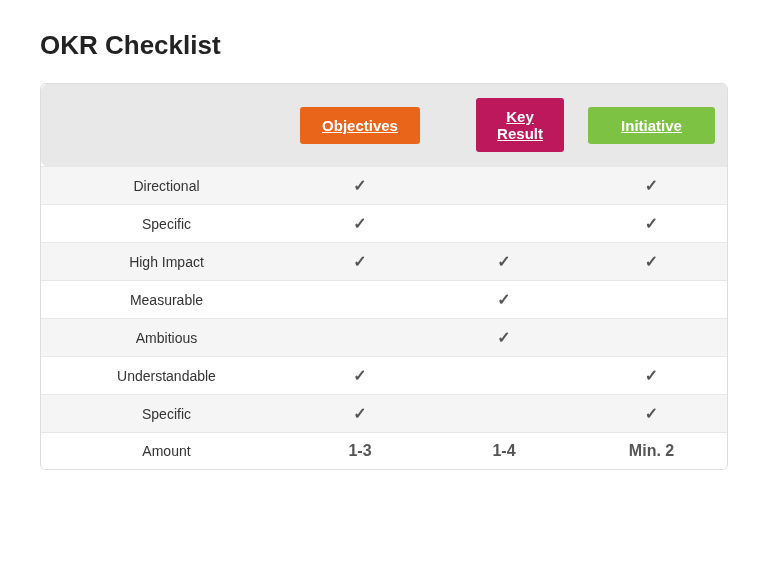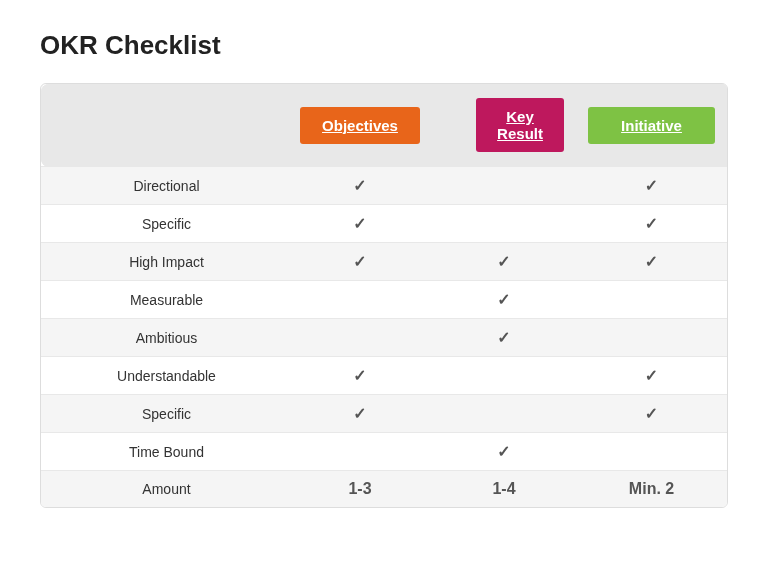--- a/index.html
+++ b/index.html
@@ -141,26 +141,20 @@
           <td></td>
           <td><span class="checkmark">✓</span></td>
         </tr>
         <tr>
           <td>Specific</td>
           <td><span class="checkmark">✓</span></td>
           <td></td>
           <td><span class="checkmark">✓</span></td>
         </tr>
         <tr>
-          <td>Time Bound</td>
-          <td></td>
-          <td><span class="checkmark">✓</span></td>
-          <td></td>
-        </tr>
-        <tr>
           <td>Amount</td>
           <td><span class="checkmark">1-3</span></td>
           <td><span class="checkmark">1-4</span></td>
           <td><span class="checkmark">Min. 2</span></td>
         </tr>
       </tbody>
   </table>
 </div>
 
 </body></html>

